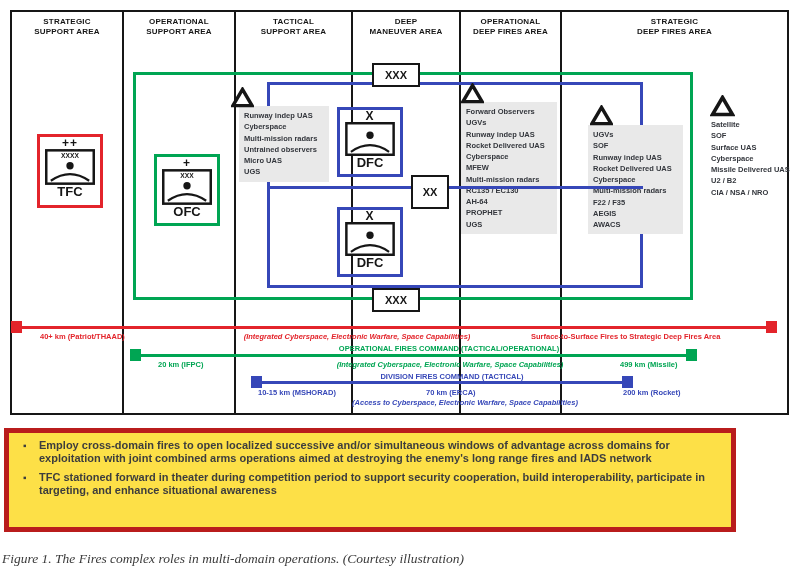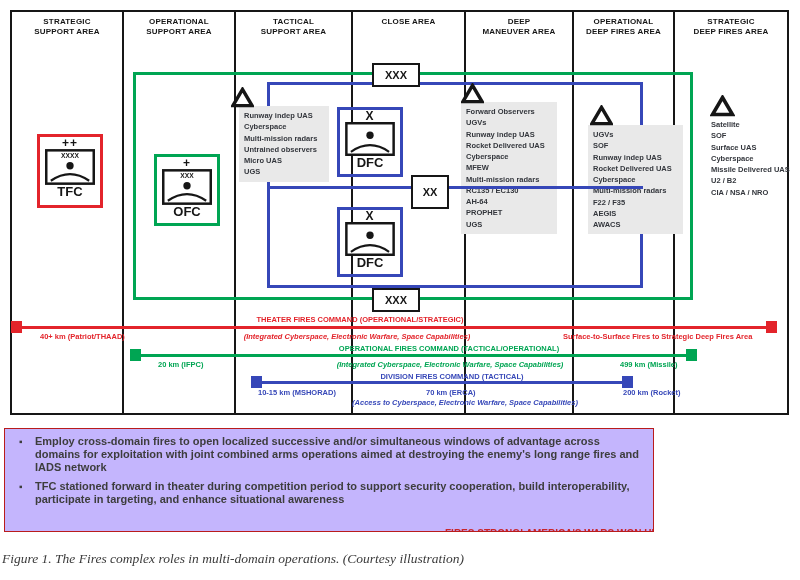--- a/index.html
+++ b/index.html
@@ -47,21 +47,21 @@
   .grn-c{color:#00a553;background:#00a553;border-left-color:#00a553;border-right-color:#00a553;}
   .blu-c{color:#3647b8;background:#3647b8;border-left-color:#3647b8;border-right-color:#3647b8;}
   .cmd-txt{position:absolute;font-size:7.5px;font-weight:bold;white-space:nowrap;z-index:4;background:transparent;}
   .cmd-txt.red{color:#e3242b;}
   .cmd-txt.grn{color:#00a553;}
   .cmd-txt.blu{color:#3647b8;}
   .cmd-txt.it{font-style:italic;}
   .cmd-txt.ctr{text-align:center;}
 
   
-  .notes{position:absolute;left:4px;top:428px;width:650px;height:104px;background:#c4b5fd;border:1px solid #b91c1c;box-sizing:border-box;overflow:hidden;z-index:6;padding:6px 12px 0 8px;}
+  .notes{position:absolute;left:4px;top:428px;width:732px;height:104px;background:#fde047;border:5px solid #b91c1c;box-sizing:border-box;overflow:hidden;z-index:6;padding:6px 12px 0 8px;}
   .notes-list > div{position:relative;padding-left:22px;font-size:11px;font-weight:bold;color:#3d3d3d;line-height:13px;margin-bottom:6px;}
   .notes-list > div::before{content:"▪";position:absolute;left:6px;top:0;font-size:10px;}
   .slogan{position:absolute;left:440px;top:99px;width:320px;font-size:10px;font-weight:bold;color:#c9252b;white-space:nowrap;}
 
   
   .caption{position:absolute;left:2px;top:551px;font-family:"Liberation Serif",serif;font-style:italic;font-size:13.5px;color:#3a3a3a;z-index:1;}
 </style>
 </head>
 <body>
 
@@ -72,23 +72,20 @@
         <div class="hdr">STRATEGIC
 SUPPORT AREA</div>
       </div>
     <div class="area-col" style="width:112px">
         <div class="hdr">OPERATIONAL
 SUPPORT AREA</div>
       </div>
     <div class="area-col" style="width:117px">
         <div class="hdr">TACTICAL
 SUPPORT AREA</div>
-      </div>
-    <div class="area-col" style="width:113px">
-        <div class="hdr">CLOSE AREA</div>
       </div>
     <div class="area-col" style="width:108px">
         <div class="hdr">DEEP
 MANEUVER AREA</div>
       </div>
     <div class="area-col" style="width:101px">
         <div class="hdr">OPERATIONAL
 DEEP FIRES AREA</div>
       </div>
     <div class="area-col" style="flex:1">
@@ -195,27 +192,26 @@
   <div class="cap-list" style="left:711px;top:119px;width:80px;">
       <div>Satellite</div>
       <div>SOF</div>
       <div>Surface UAS</div>
       <div>Cyberspace</div>
       <div>Missile Delivered UAS</div>
       <div>U2 / B2</div>
       <div>CIA / NSA / NRO</div>
     </div>
 
-  <div class="cmd-txt red ctr" style="left:150px;top:315px;width:420px;">THEATER FIRES COMMAND (OPERATIONAL/STRATEGIC)</div>
   <div class="cmd-line red-c" style="left:22px;top:326px;width:744px;"></div>
   <div class="ah l red-c" style="left:11px;top:321px;"></div>
   <div class="ah r red-c" style="left:766px;top:321px;"></div>
   <div class="cmd-txt red" style="left:40px;top:332px;">40+ km (Patriot/THAAD)</div>
   <div class="cmd-txt red it ctr" style="left:157px;top:332px;width:400px;">(Integrated Cyberspace, Electronic Warfare, Space Capabilities)</div>
-  <div class="cmd-txt red" style="left:563px;top:332px;text-align:right;">Surface-to-Surface Fires to Strategic Deep Fires Area</div>
+  <div class="cmd-txt red" style="left:531px;top:332px;text-align:right;">Surface-to-Surface Fires to Strategic Deep Fires Area</div>
 
   <div class="cmd-txt grn ctr" style="left:249px;top:344px;width:400px;">OPERATIONAL FIRES COMMAND (TACTICAL/OPERATIONAL)</div>
   <div class="cmd-line grn-c" style="left:141px;top:354px;width:545px;"></div>
   <div class="ah l grn-c" style="left:130px;top:349px;"></div>
   <div class="ah r grn-c" style="left:686px;top:349px;"></div>
   <div class="cmd-txt grn" style="left:158px;top:360px;">20 km (IFPC)</div>
   <div class="cmd-txt grn it ctr" style="left:250px;top:360px;width:400px;">(Integrated Cyberspace, Electronic Warfare, Space Capabilities)</div>
   <div class="cmd-txt grn" style="left:620px;top:360px;">499 km (Missile)</div>
 
   <div class="cmd-txt blu ctr" style="left:252px;top:372px;width:400px;">DIVISION FIRES COMMAND (TACTICAL)</div>

